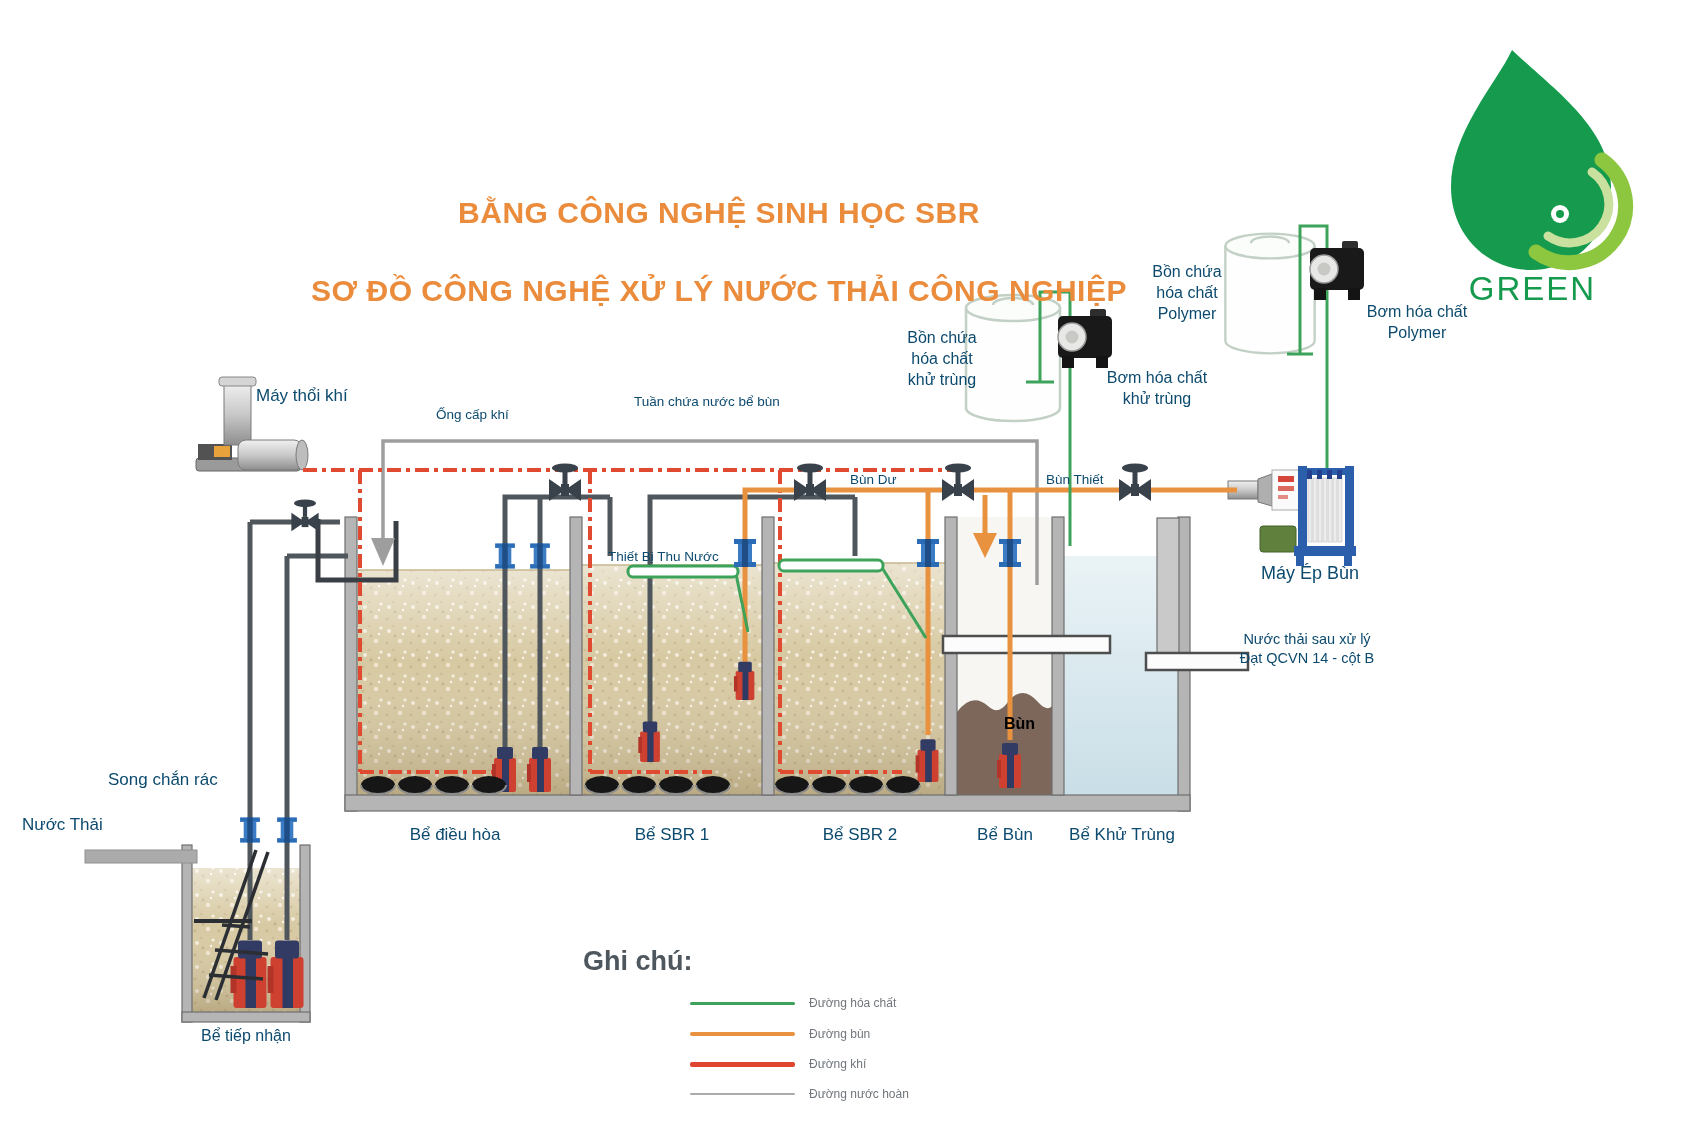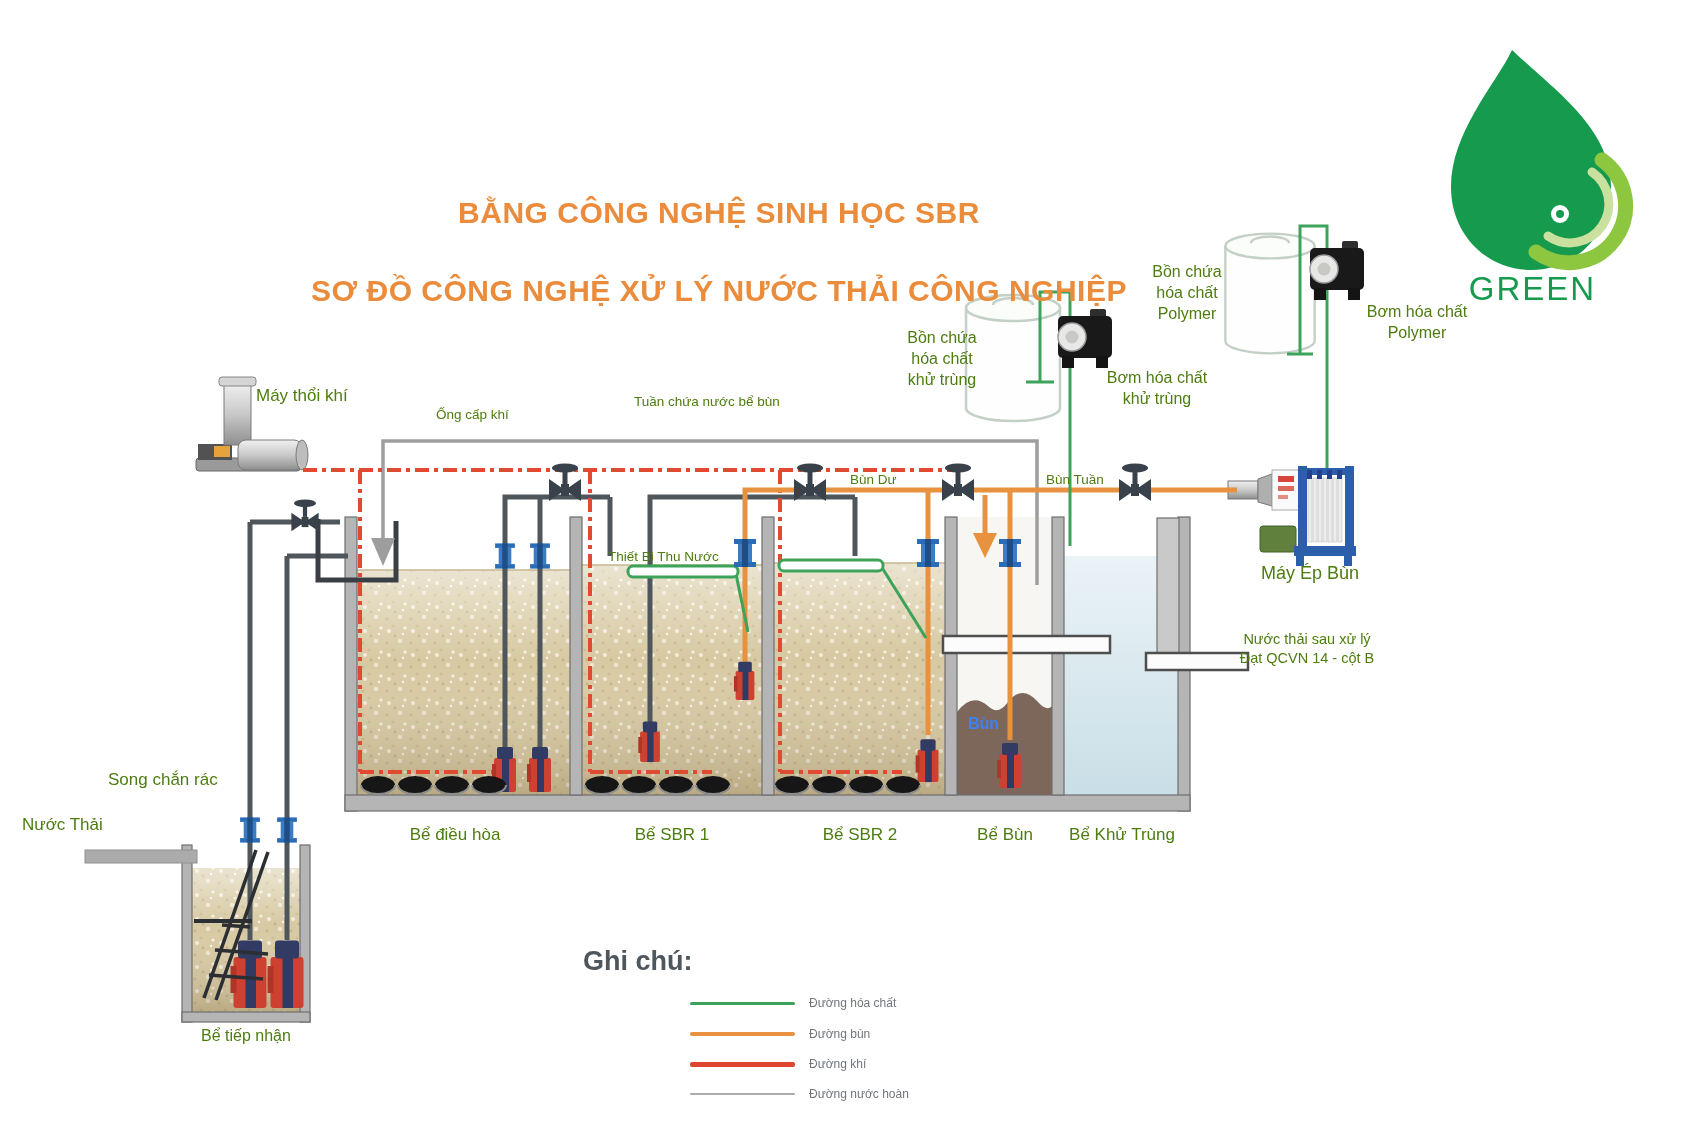--- a/index.html
+++ b/index.html
@@ -1,31 +1,31 @@
 <!DOCTYPE html>
 <html><head>
 <meta charset="utf-8">
 <style>
   html,body{margin:0;padding:0;background:#fff;}
   .stage{position:relative;width:1688px;height:1125px;background:#fff;overflow:hidden;
          font-family:"Liberation Sans", sans-serif;}
   .stage svg{position:absolute;left:0;top:0;}
-  .lbl{position:absolute;color:#4d7c0f;font-size:16px;line-height:1.3;white-space:pre-line;}
+  .lbl{position:absolute;color:#0c4a6e;font-size:16px;line-height:1.3;white-space:pre-line;}
   .ctr{text-align:center;}
   .title{left:304px;top:154px;width:830px;text-align:center;color:#EA8C3C;
          font-weight:bold;font-size:30px;line-height:1.3;letter-spacing:0.5px;}
   .logo-text{left:1460px;top:268px;width:145px;text-align:center;color:#169B4E;
              font-size:33px;letter-spacing:2px;}
   .small{font-size:13.5px;}
   .tanklbl{font-size:17px;top:824px;width:150px;text-align:center;}
   .ghichu{left:583px;top:944px;font-size:27px;font-weight:bold;color:#4E565E;}
   .legend-row{position:absolute;display:flex;align-items:center;height:18px;}
   .legend-line{display:inline-block;width:105px;margin-right:14px;border-radius:2px;}
   .legend-label{font-size:12px;color:#70767C;white-space:nowrap;}
-  .bun{color:#3b82f6;font-size:16px;font-weight:bold;}
+  .bun{color:#000000;font-size:16px;font-weight:bold;margin-left:36px;}
 </style>
 </head>
 <body>
 
 <div class="stage">
 
 <svg width="1688" height="1125" viewBox="0 0 1688 1125">
   <defs>
     <pattern id="sand" width="24" height="24" patternUnits="userSpaceOnUse">
       <rect width="24" height="24" fill="#D7C9A2"></rect>
@@ -297,21 +297,21 @@
   <div>BẰNG CÔNG NGHỆ SINH HỌC SBR</div>
   <div>SƠ ĐỒ CÔNG NGHỆ XỬ LÝ NƯỚC THẢI CÔNG NGHIỆP</div>
 </div>
 
 <div class="lbl logo-text">GREEN</div>
 
 <div class="lbl" style="left:256px;top:385px;font-size:17px;">Máy thổi khí</div>
 <div class="lbl small" style="left:436px;top:406px;">Ống cấp khí</div>
 <div class="lbl small" style="left:634px;top:393px;">Tuần chứa nước bể bùn</div>
 <div class="lbl small" style="left:850px;top:471px;">Bùn Dư</div>
-<div class="lbl small" style="left:1046px;top:471px;">Bùn Tuần</div>
+<div class="lbl small" style="left:1046px;top:471px;">Bùn Thiết</div>
 <div class="lbl small" style="left:608px;top:548px;">Thiết Bị Thu Nước</div>
 
 <div class="lbl ctr" style="left:882px;top:328px;width:120px;">Bồn chứa
 hóa chất
 khử trùng</div>
 <div class="lbl ctr" style="left:1087px;top:368px;width:140px;">Bơm hóa chất
 khử trùng</div>
 <div class="lbl ctr" style="left:1127px;top:262px;width:120px;">Bồn chứa
 hóa chất
 Polymer</div>

